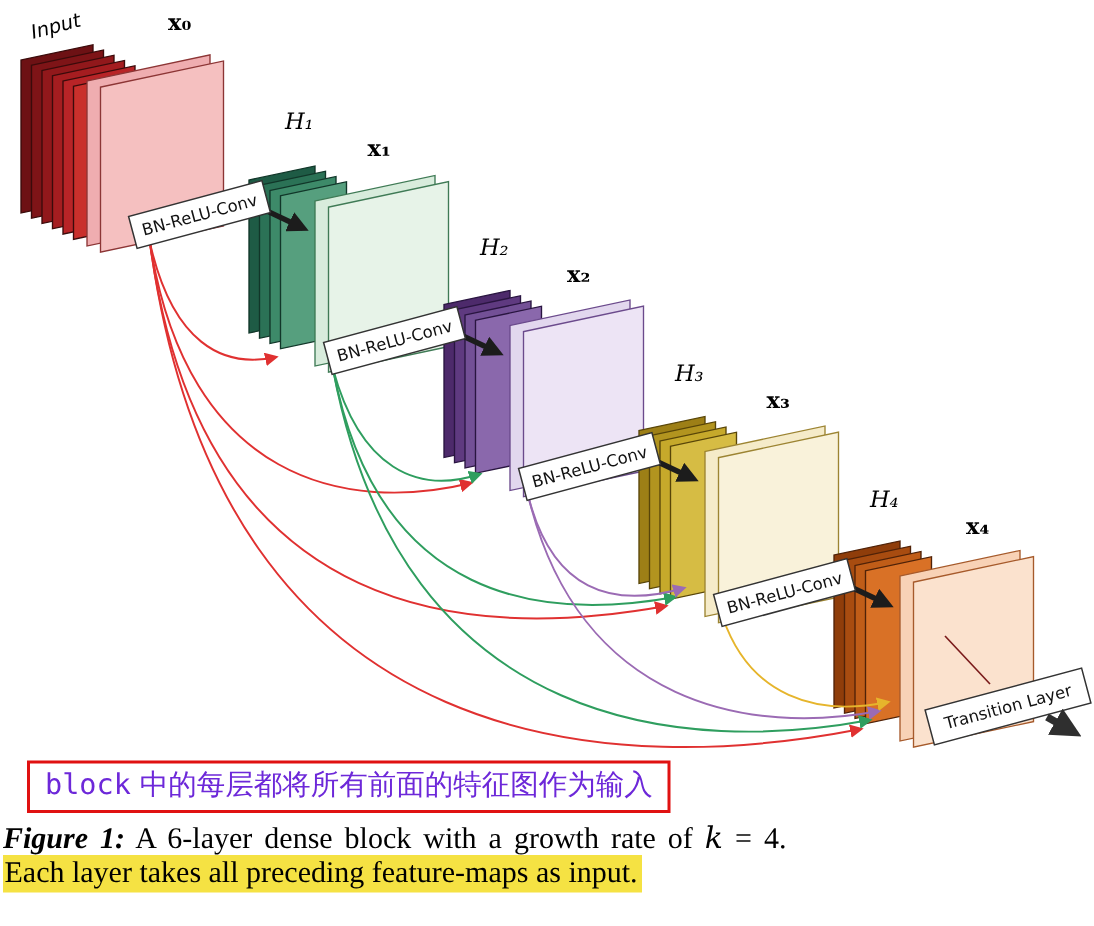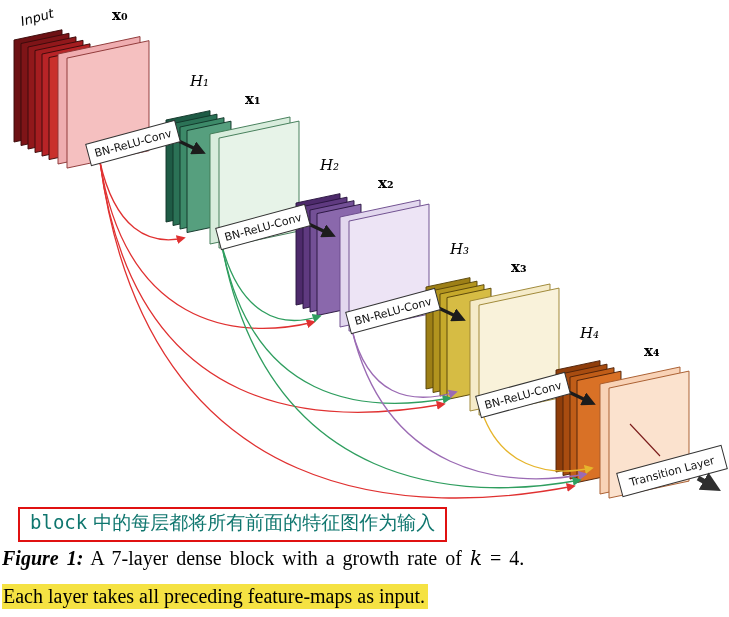--- a/index.html
+++ b/index.html
@@ -14,27 +14,27 @@
   .feed{stroke:#7a1a1a;stroke-width:1.1;fill:none;}
   .darrow{stroke:#1c1c1c;stroke-width:3.5;fill:none;}
   .exit{stroke:#2f2f2f;stroke-width:5;fill:none;}
   .bnbox rect{fill:#ffffff;stroke:#333;stroke-width:1;}
   .bnbox text{font-family:"DejaVu Sans",sans-serif;font-size:11px;text-anchor:middle;fill:#111;}
   .xlabel{font-family:"DejaVu Serif","DejaVu Sans",serif;font-weight:bold;font-size:15px;fill:#000;}
   .hlabel{font-family:"DejaVu Serif","DejaVu Sans",serif;font-style:italic;font-size:15px;fill:#000;}
   .inlabel{font-family:"DejaVu Sans",sans-serif;font-style:italic;font-size:13px;fill:#000;}
   .below{padding-left:2px;}
   .ann-box{display:inline-block;border:2px solid #e01111;background:#fff;
-    padding:1px 10px 4px 10px;margin:2px 0 1px 16px;font-size:19px;color:#0f766e;}
+    padding:1px 10px 4px 10px;margin:2px 0 1px 16px;font-size:19px;color:#6d28d9;}
   .ann-box .code{font-family:"DejaVu Sans Mono","Liberation Mono",monospace;}
   .ann-box .cjk{font-family:"DejaVu Sans","Liberation Sans",sans-serif;}
   .caption{margin:3px 0 0 0;font-size:20px;word-spacing:3px;color:#000;}
   .figlabel{font-weight:bold;font-style:italic;}
   .mathvar{font-style:italic;font-family:"DejaVu Serif",serif;}
-  .hl-line{margin:15px 0 0 0;font-size:20px;}
+  .hl-line{margin:0 0 0 0;font-size:20px;}
   .highlight{background:#f5e243;padding:1px 3px 2px 1px;}
 </style>
 </head>
 <body>
 
 <svg class="diagram" width="729" height="505" viewBox="0 0 729 505" xmlns="http://www.w3.org/2000/svg">
   <defs>
     <marker id="mr" viewBox="0 0 10 10" refX="8" refY="5" markerWidth="7" markerHeight="7" orient="auto">
         <path d="M0,0 L10,5 L0,10 Z" fill="#e03131"></path>
       </marker>
@@ -166,18 +166,18 @@
   <text class="hlabel" x="320" y="170">H₂</text>
   <text class="hlabel" x="450" y="254">H₃</text>
   <text class="hlabel" x="580" y="338">H₄</text>
 </svg>
 
 <div class="below">
   <div class="ann-box">
     <span class="code">block</span><span class="cjk"> 中的每层都将所有前面的特征图作为输入</span>
   </div>
   <p class="caption">
-    <span class="figlabel">Figure 1:</span><span> A 7-layer dense block with a growth rate of </span><span class="mathvar">k</span><span> = 4.</span>
+    <span class="figlabel">Figure 1:</span><span> A 6-layer dense block with a growth rate of </span><span class="mathvar">k</span><span> = 4.</span>
   </p>
   <p class="hl-line">
     <span class="highlight">Each layer takes all preceding feature-maps as input.</span>
   </p>
 </div>
 
 </body></html>

